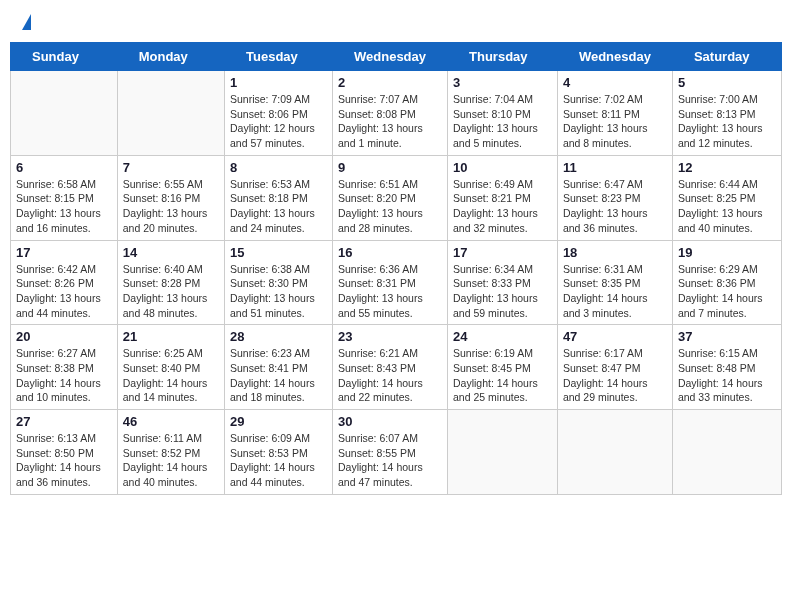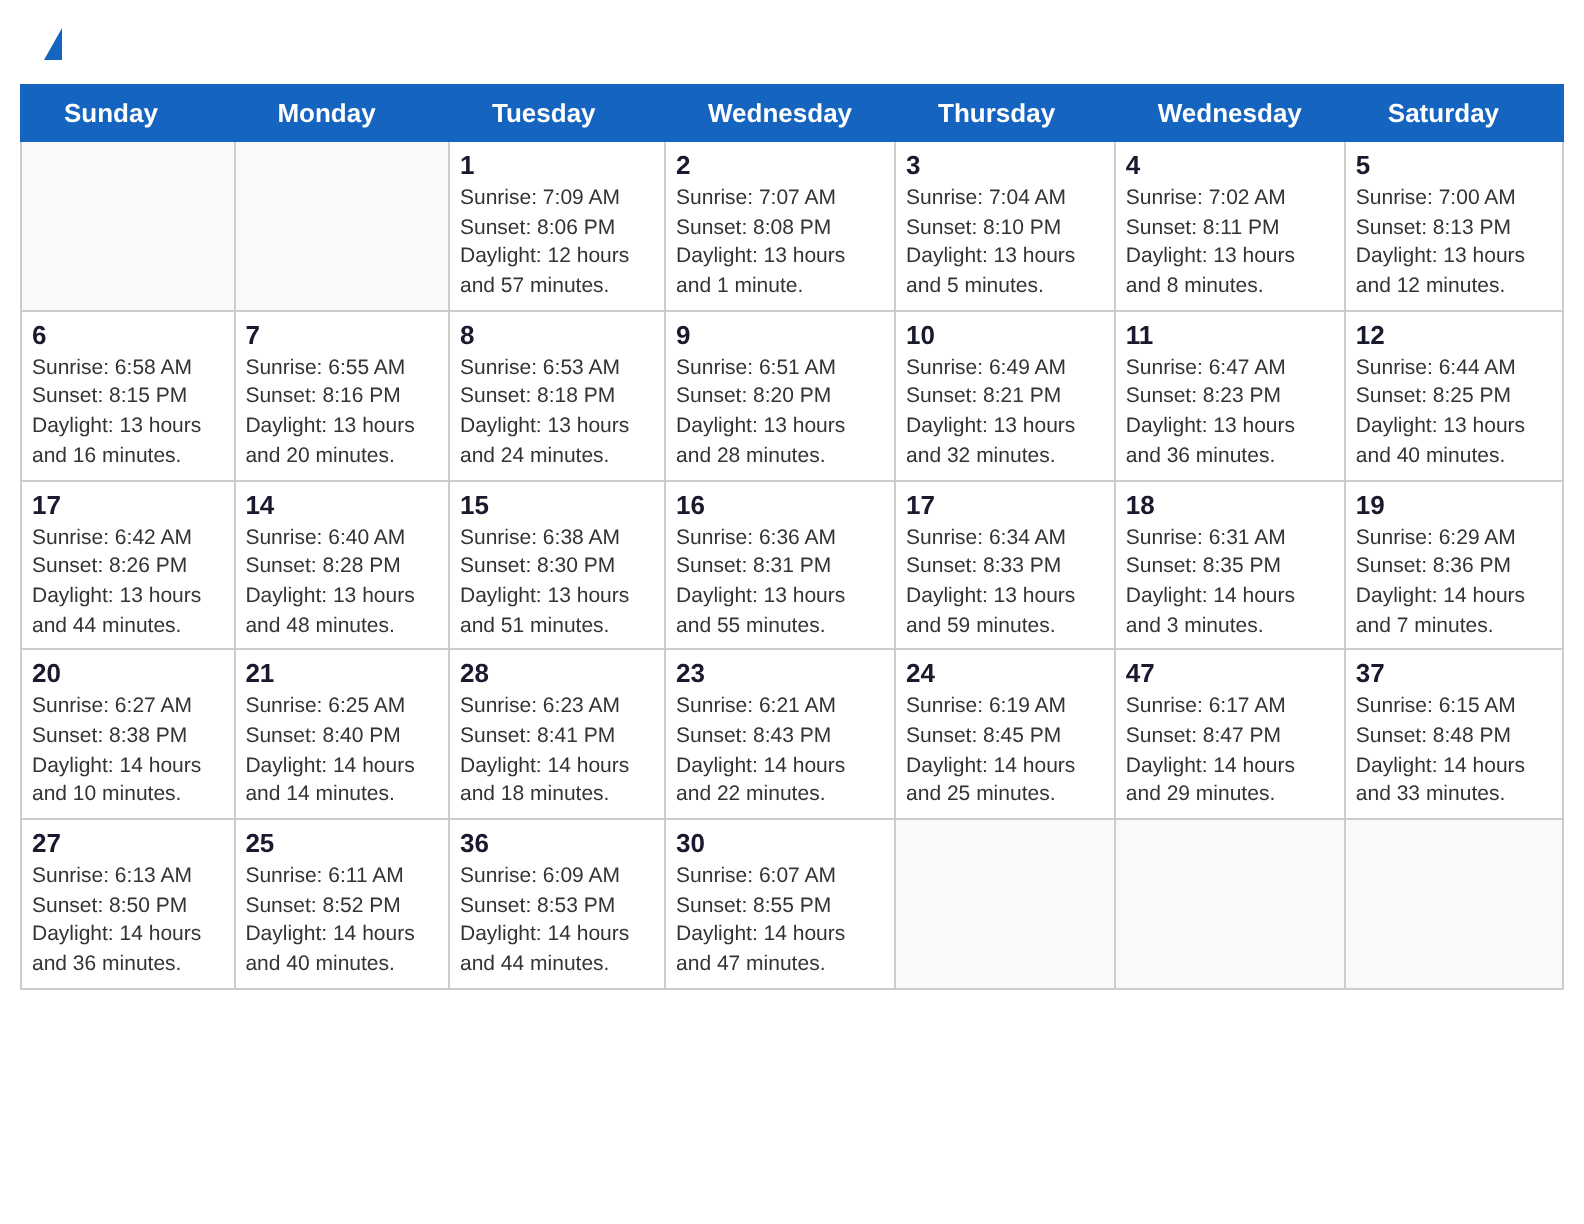--- a/index.html
+++ b/index.html
@@ -244,25 +244,25 @@
           <span class="day-number">37</span>
           <div class="day-info">Sunrise: 6:15 AM<br>Sunset: 8:48 PM<br>Daylight: 14 hours and 33 minutes.</div>
         </td>
       </tr>
       <tr>
         <td>
           <span class="day-number">27</span>
           <div class="day-info">Sunrise: 6:13 AM<br>Sunset: 8:50 PM<br>Daylight: 14 hours and 36 minutes.</div>
         </td>
         <td>
-          <span class="day-number">25</span>
+          <span class="day-number">46</span>
           <div class="day-info">Sunrise: 6:11 AM<br>Sunset: 8:52 PM<br>Daylight: 14 hours and 40 minutes.</div>
         </td>
         <td>
-          <span class="day-number">36</span>
+          <span class="day-number">29</span>
           <div class="day-info">Sunrise: 6:09 AM<br>Sunset: 8:53 PM<br>Daylight: 14 hours and 44 minutes.</div>
         </td>
         <td>
           <span class="day-number">30</span>
           <div class="day-info">Sunrise: 6:07 AM<br>Sunset: 8:55 PM<br>Daylight: 14 hours and 47 minutes.</div>
         </td>
         <td class="empty"></td>
         <td class="empty"></td>
         <td class="empty"></td>
       </tr>

